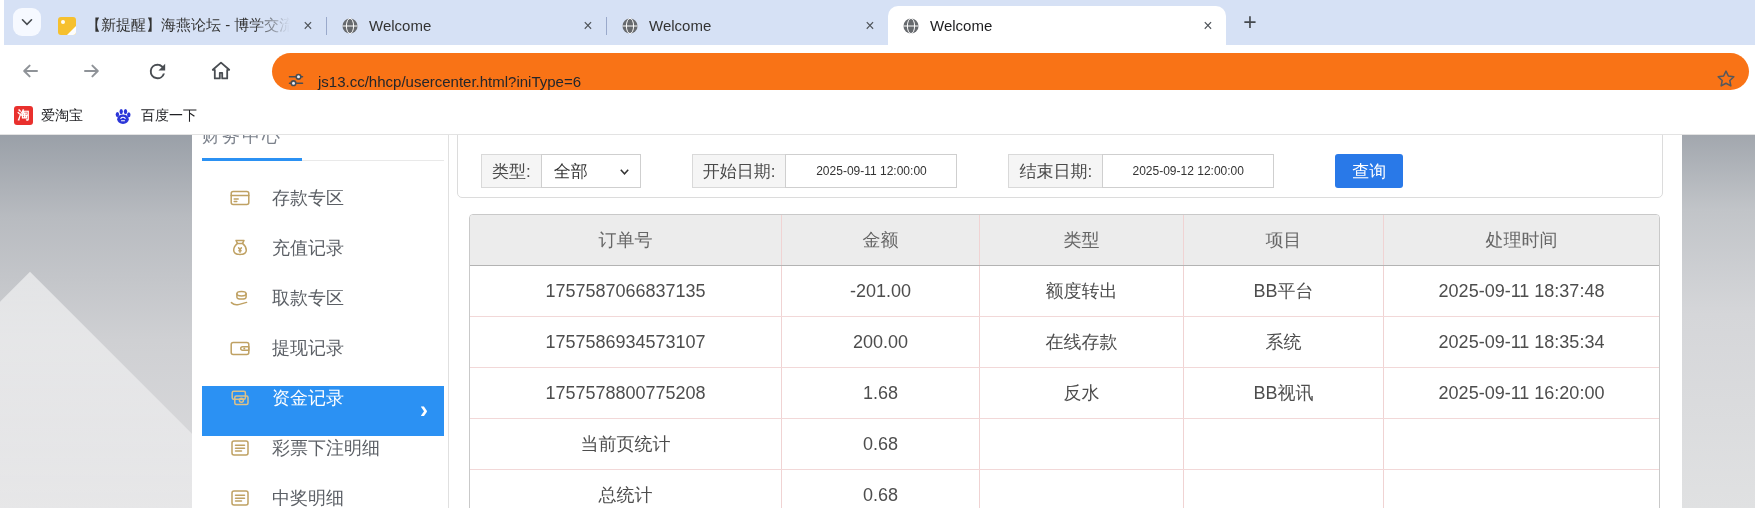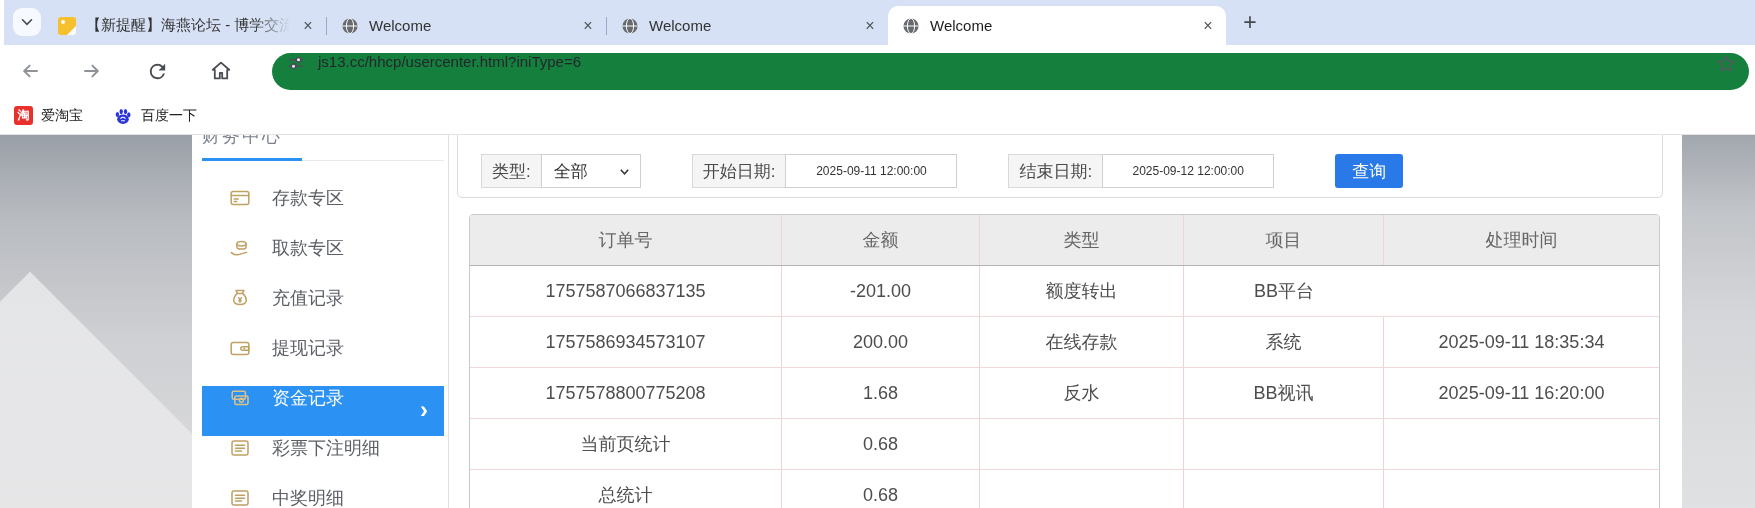--- a/index.html
+++ b/index.html
@@ -28,22 +28,22 @@
   .favicon-note::after{content:'';position:absolute;right:-1px;bottom:-1px;border-style:solid;
                 border-width:0 0 11px 11px;border-color:transparent transparent #fdfdfd transparent;}
   .newtab{position:absolute;left:1232px;top:8px;width:28px;height:28px;display:flex;align-items:center;
           justify-content:center;font-size:23px;color:#45494e;cursor:pointer;border-radius:50%;}
 
   
   .toolbar{position:absolute;left:0;top:45px;width:1755px;height:52px;background:#fff;
            display:flex;align-items:center;padding:0 0 0 16px;box-sizing:border-box;}
   .nav-ic{width:26px;height:26px;margin-right:38px;display:flex;align-items:center;
           justify-content:center;cursor:pointer;flex:0 0 auto;}
-  .urlbar{flex:1;height:37px;margin-right:6px;background:#15803d;border-radius:19px;
-          display:flex;align-items:flex-start;padding:0 12px 0 14px;box-sizing:border-box;}
+  .urlbar{flex:1;height:37px;margin-right:6px;background:#f97316;border-radius:19px;
+          display:flex;align-items:flex-end;padding:0 12px 0 14px;box-sizing:border-box;}
   .url-text{font-size:15px;color:#23262b;margin-left:12px;white-space:nowrap;}
   .url-star{margin-left:auto;display:flex;align-items:center;cursor:pointer;}
 
   
   .bookmarks{position:absolute;left:0;top:97px;width:1755px;height:38px;background:#fff;
              display:flex;align-items:center;padding-left:14px;box-sizing:border-box;
              border-bottom:1px solid #e3e3e3;}
   .bm{display:flex;align-items:center;margin-right:30px;cursor:pointer;}
   .bm-label{font-size:14px;color:#202124;margin-left:8px;}
   .tb-ic{width:19px;height:19px;background:#e9302d;border-radius:3px;display:flex;align-items:center;
@@ -223,35 +223,35 @@
             <svg width="24" height="24" viewBox="0 0 24 24">
                 <rect class="gi" x="3.2" y="5.5" width="17.6" height="13" rx="2"></rect>
                 <path class="gi" d="M3.2 9.5h17.6M6.2 13h4M6.2 15.6h2.6"></path>
               </svg>
           </span>
           <span class="mi-label">存款专区</span>
         </div>
         <div class="menu-item">
           <span class="mi-icon">
             <svg width="24" height="24" viewBox="0 0 24 24">
-                <ellipse class="gi" cx="13.5" cy="7.8" rx="4.6" ry="2.2"></ellipse>
-                <path class="gi" d="M8.9 7.8v3.1c0 1.2 2.1 2.2 4.6 2.2s4.6-1 4.6-2.2V7.8M3.4 16.6c2 2 4.6 2.6 7.1 2l8.1-2.2"></path>
-              </svg>
-          </span>
-          <span class="mi-label">取款专区</span>
-        </div>
-        <div class="menu-item">
-          <span class="mi-icon">
-            <svg width="24" height="24" viewBox="0 0 24 24">
                 <path class="gi" d="M9.5 7.4 8 4.5h8l-1.5 2.9"></path>
                 <path class="gi" d="M9.5 7.4h5c2.2 1.8 3.8 4.3 3.8 6.8 0 2.6-2 4.2-6.3 4.2s-6.3-1.6-6.3-4.2c0-2.5 1.6-5 3.8-6.8z"></path>
                 <path class="gi" d="M10.6 11.8l1.4 1.9 1.4-1.9M12 13.7v2.6M10.9 14.8h2.2"></path>
               </svg>
           </span>
           <span class="mi-label">充值记录</span>
+        </div>
+        <div class="menu-item">
+          <span class="mi-icon">
+            <svg width="24" height="24" viewBox="0 0 24 24">
+                <ellipse class="gi" cx="13.5" cy="7.8" rx="4.6" ry="2.2"></ellipse>
+                <path class="gi" d="M8.9 7.8v3.1c0 1.2 2.1 2.2 4.6 2.2s4.6-1 4.6-2.2V7.8M3.4 16.6c2 2 4.6 2.6 7.1 2l8.1-2.2"></path>
+              </svg>
+          </span>
+          <span class="mi-label">取款专区</span>
         </div>
         <div class="menu-item">
           <span class="mi-icon">
             <svg width="24" height="24" viewBox="0 0 24 24">
                 <rect class="gi" x="3.2" y="6.5" width="17.6" height="12" rx="2"></rect>
                 <path class="gi" d="M14.5 10.7h6.3v3.6h-6.3a1.8 1.8 0 0 1 0-3.6z"></path>
                 <circle cx="16.3" cy="12.5" r="1" fill="#bfa163" stroke="none"></circle>
               </svg>
           </span>
           <span class="mi-label">提现记录</span>
@@ -317,20 +317,21 @@
         <div class="t-cell">金额</div>
         <div class="t-cell">类型</div>
         <div class="t-cell">项目</div>
         <div class="t-cell">处理时间</div>
       </div>
       <div class="t-row t-body">
         <div class="t-cell">1757587066837135</div>
         <div class="t-cell">-201.00</div>
         <div class="t-cell">额度转出</div>
         <div class="t-cell">BB平台</div>
+        <div class="t-cell">2025-09-11 18:37:48</div>
       </div>
       <div class="t-row t-body">
         <div class="t-cell">1757586934573107</div>
         <div class="t-cell">200.00</div>
         <div class="t-cell">在线存款</div>
         <div class="t-cell">系统</div>
         <div class="t-cell">2025-09-11 18:35:34</div>
       </div>
       <div class="t-row t-body">
         <div class="t-cell">1757578800775208</div>

